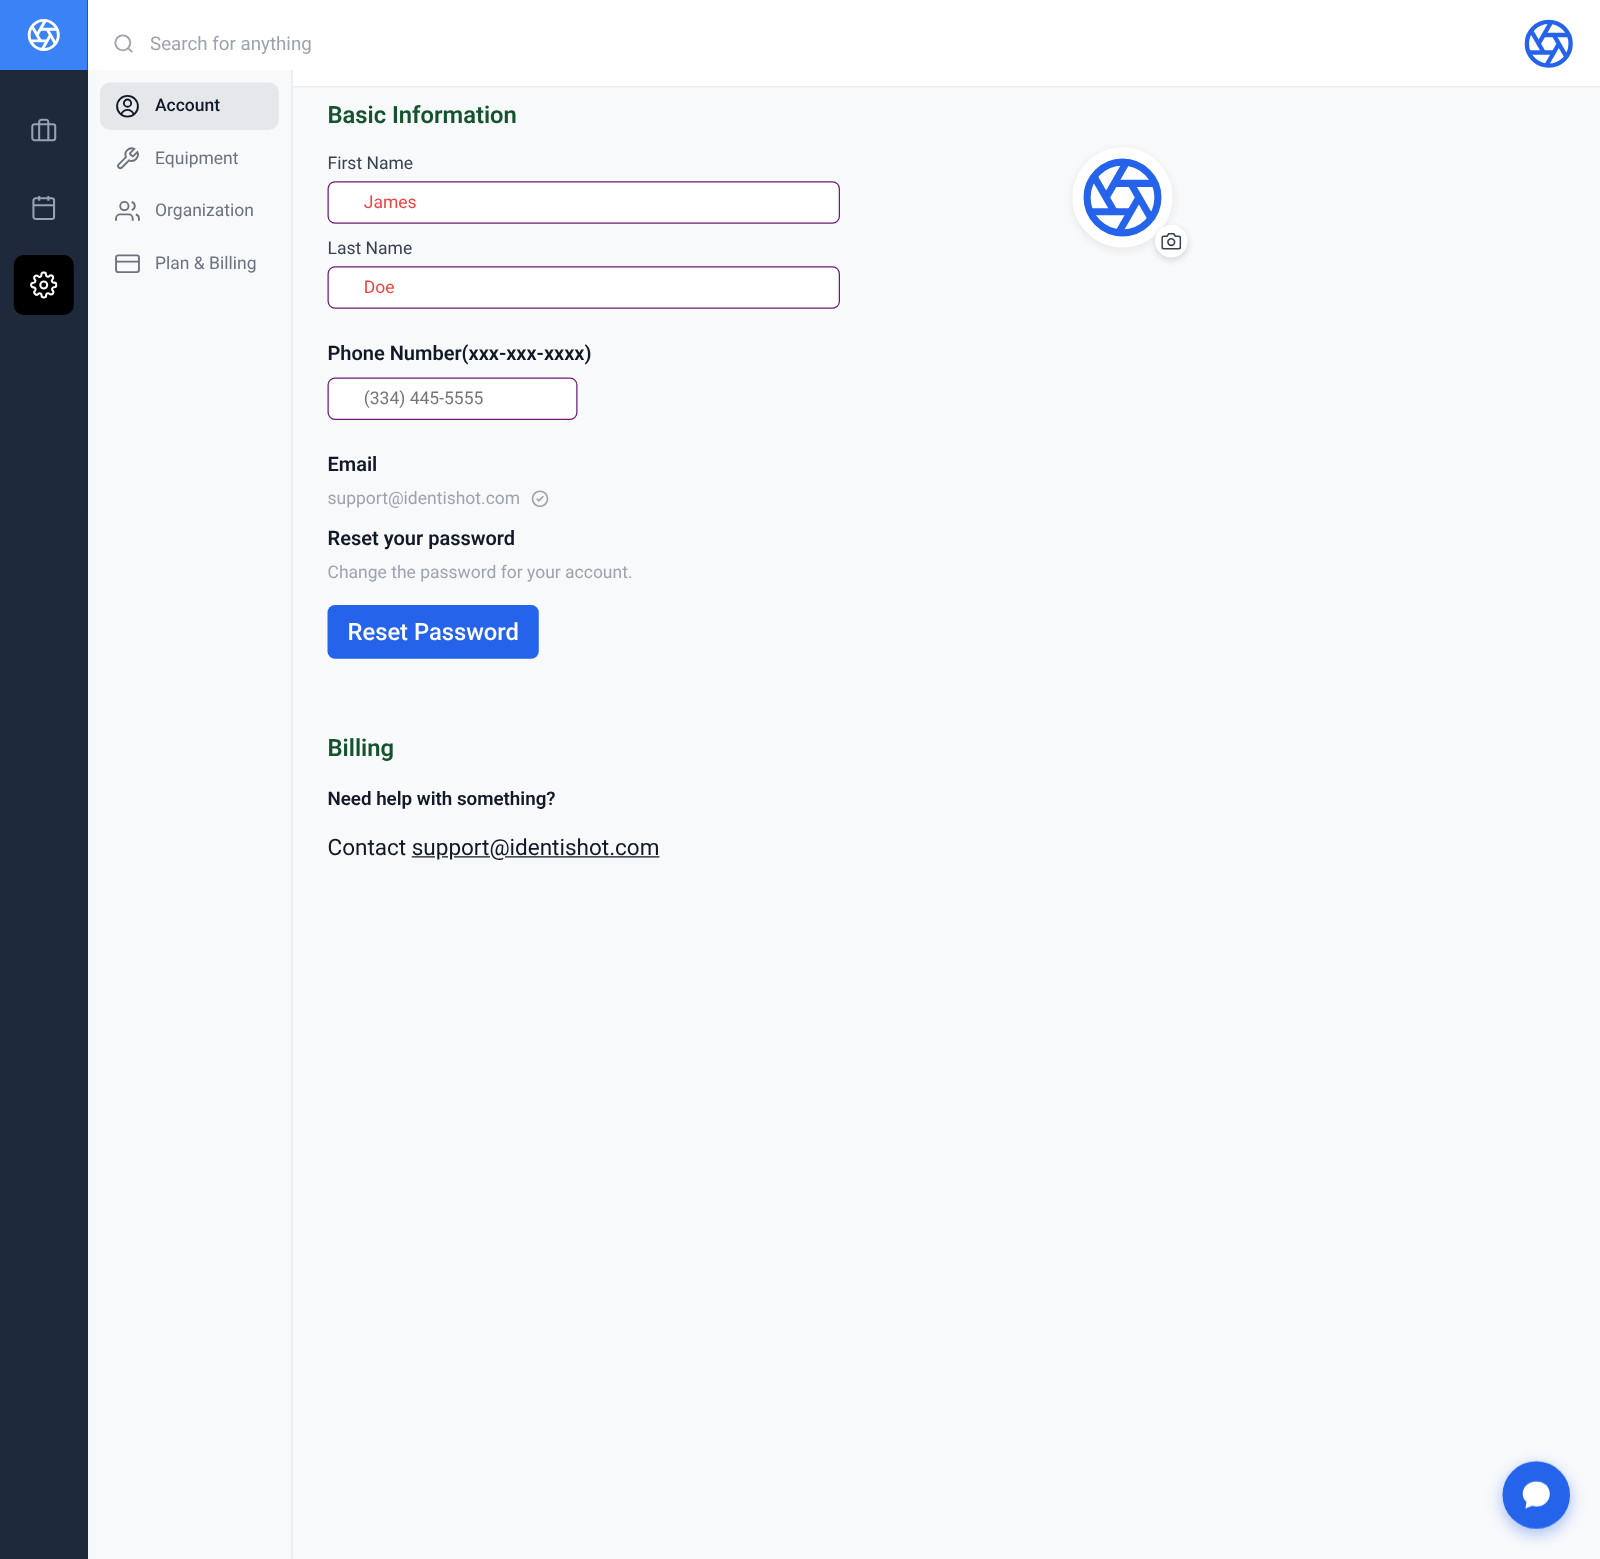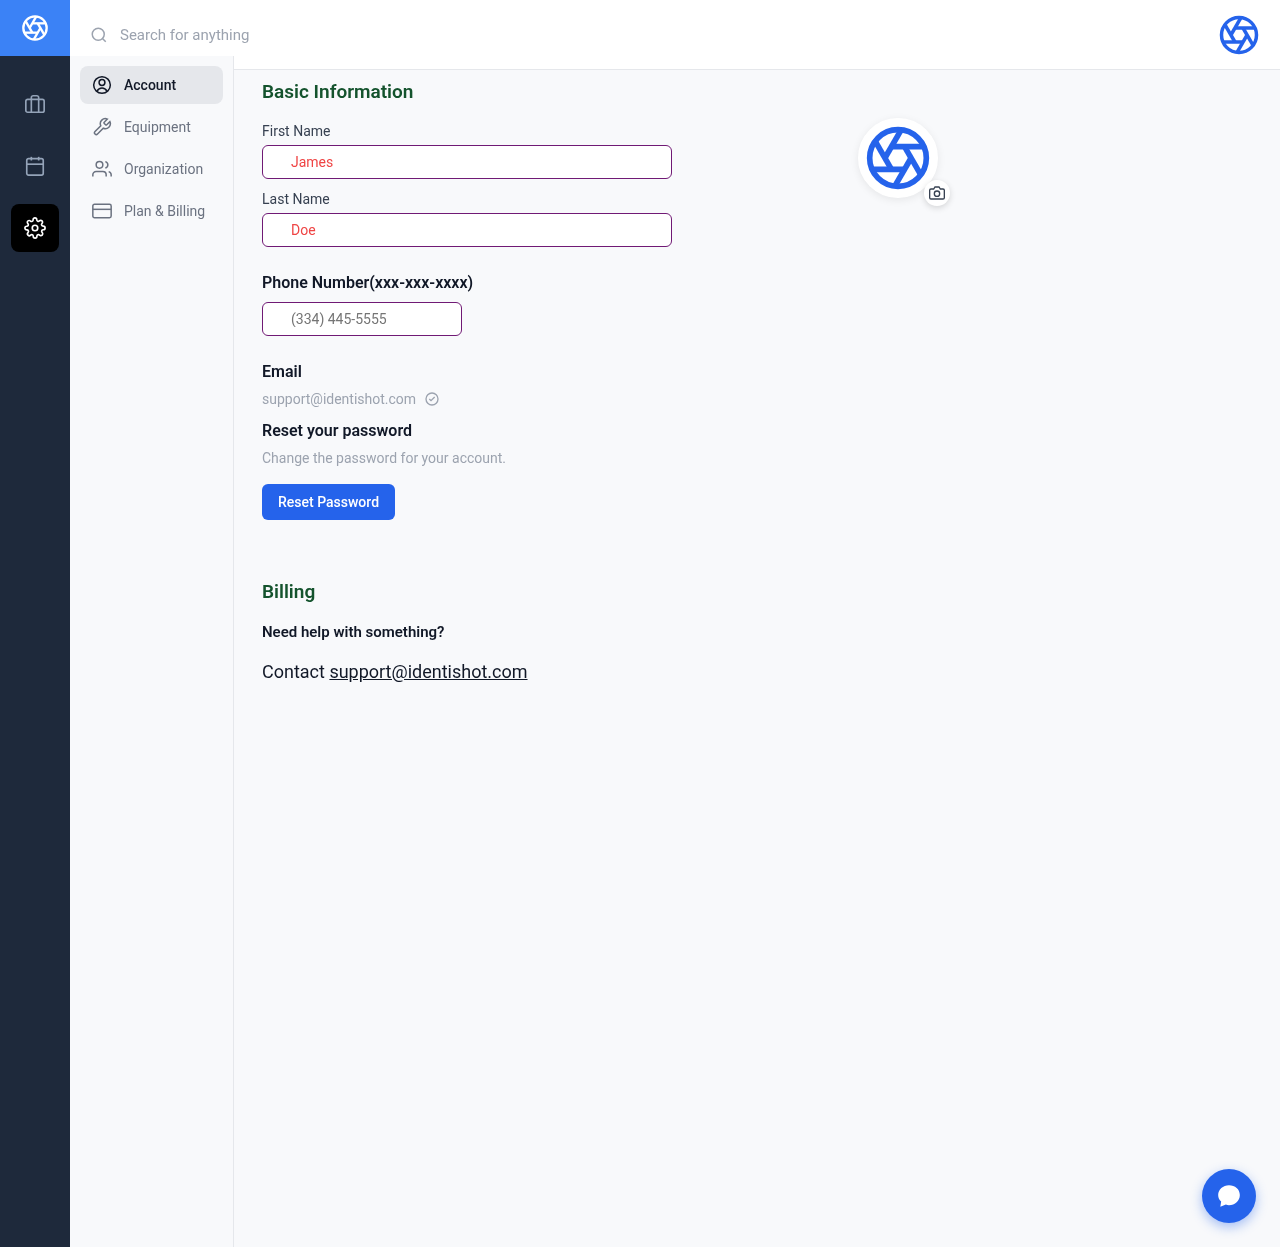--- a/index.html
+++ b/index.html
@@ -192,21 +192,21 @@
       color: #9ca3af;
       font-size: 14px;
       margin-bottom: 18px;
     }
     .btn-primary {
       background: #2563eb;
       color: #ffffff;
       border: none;
       padding: 10px 16px;
       border-radius: 6px;
-      font-size: 14px;
+      font-size: 19px;
       font-weight: 500;
       cursor: pointer;
     }
     .support-q {
       font-size: 15px;
       font-weight: 600;
       color: #111827;
       margin-bottom: 20px;
     }
     .support-line {

